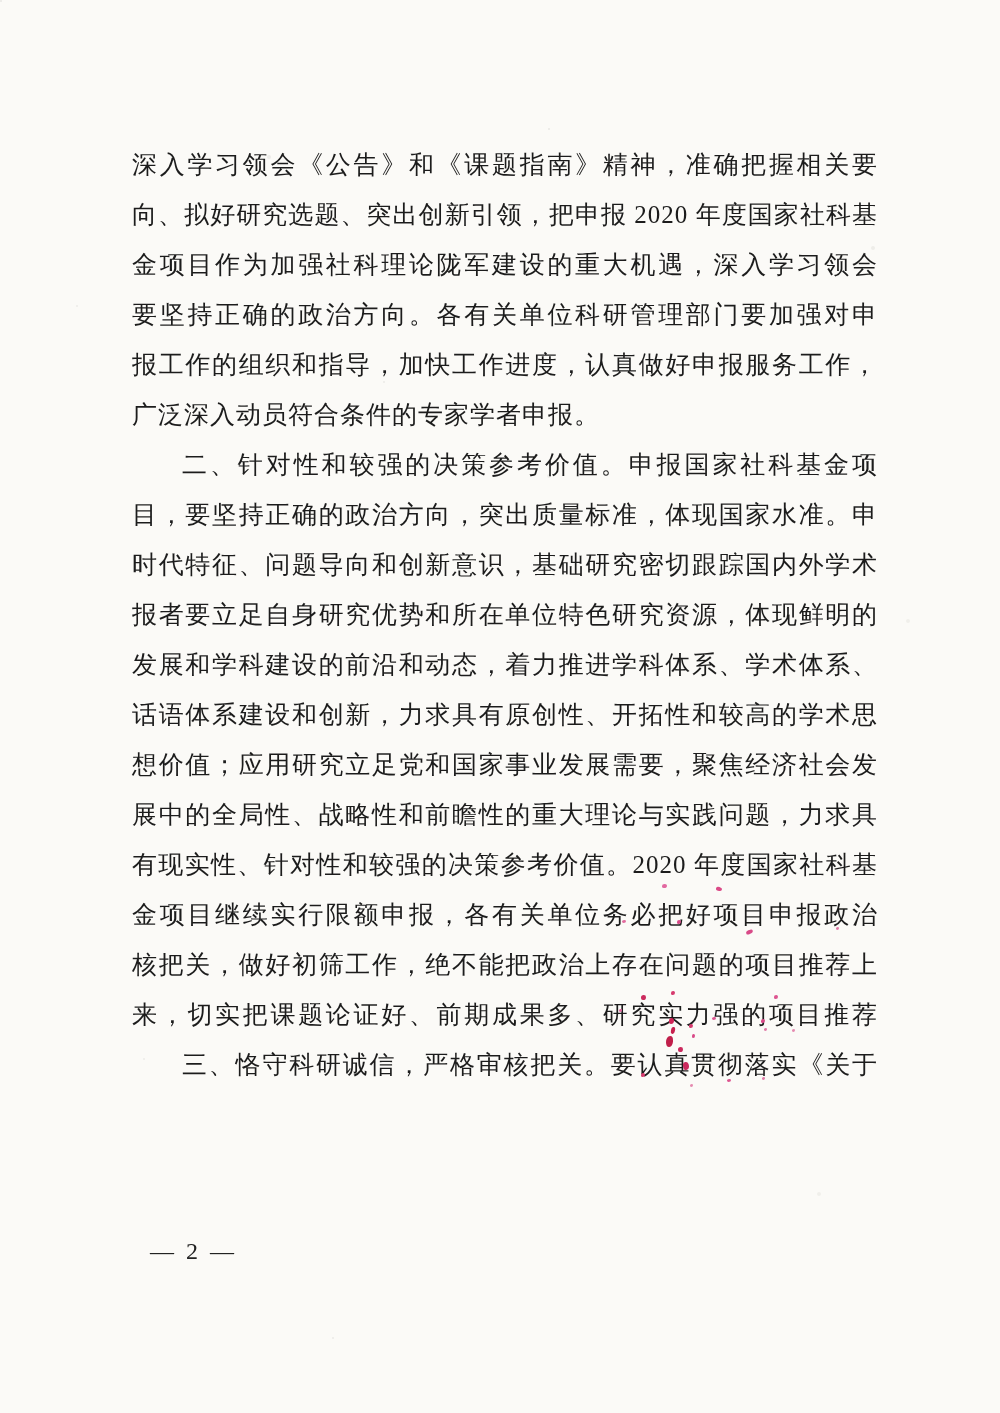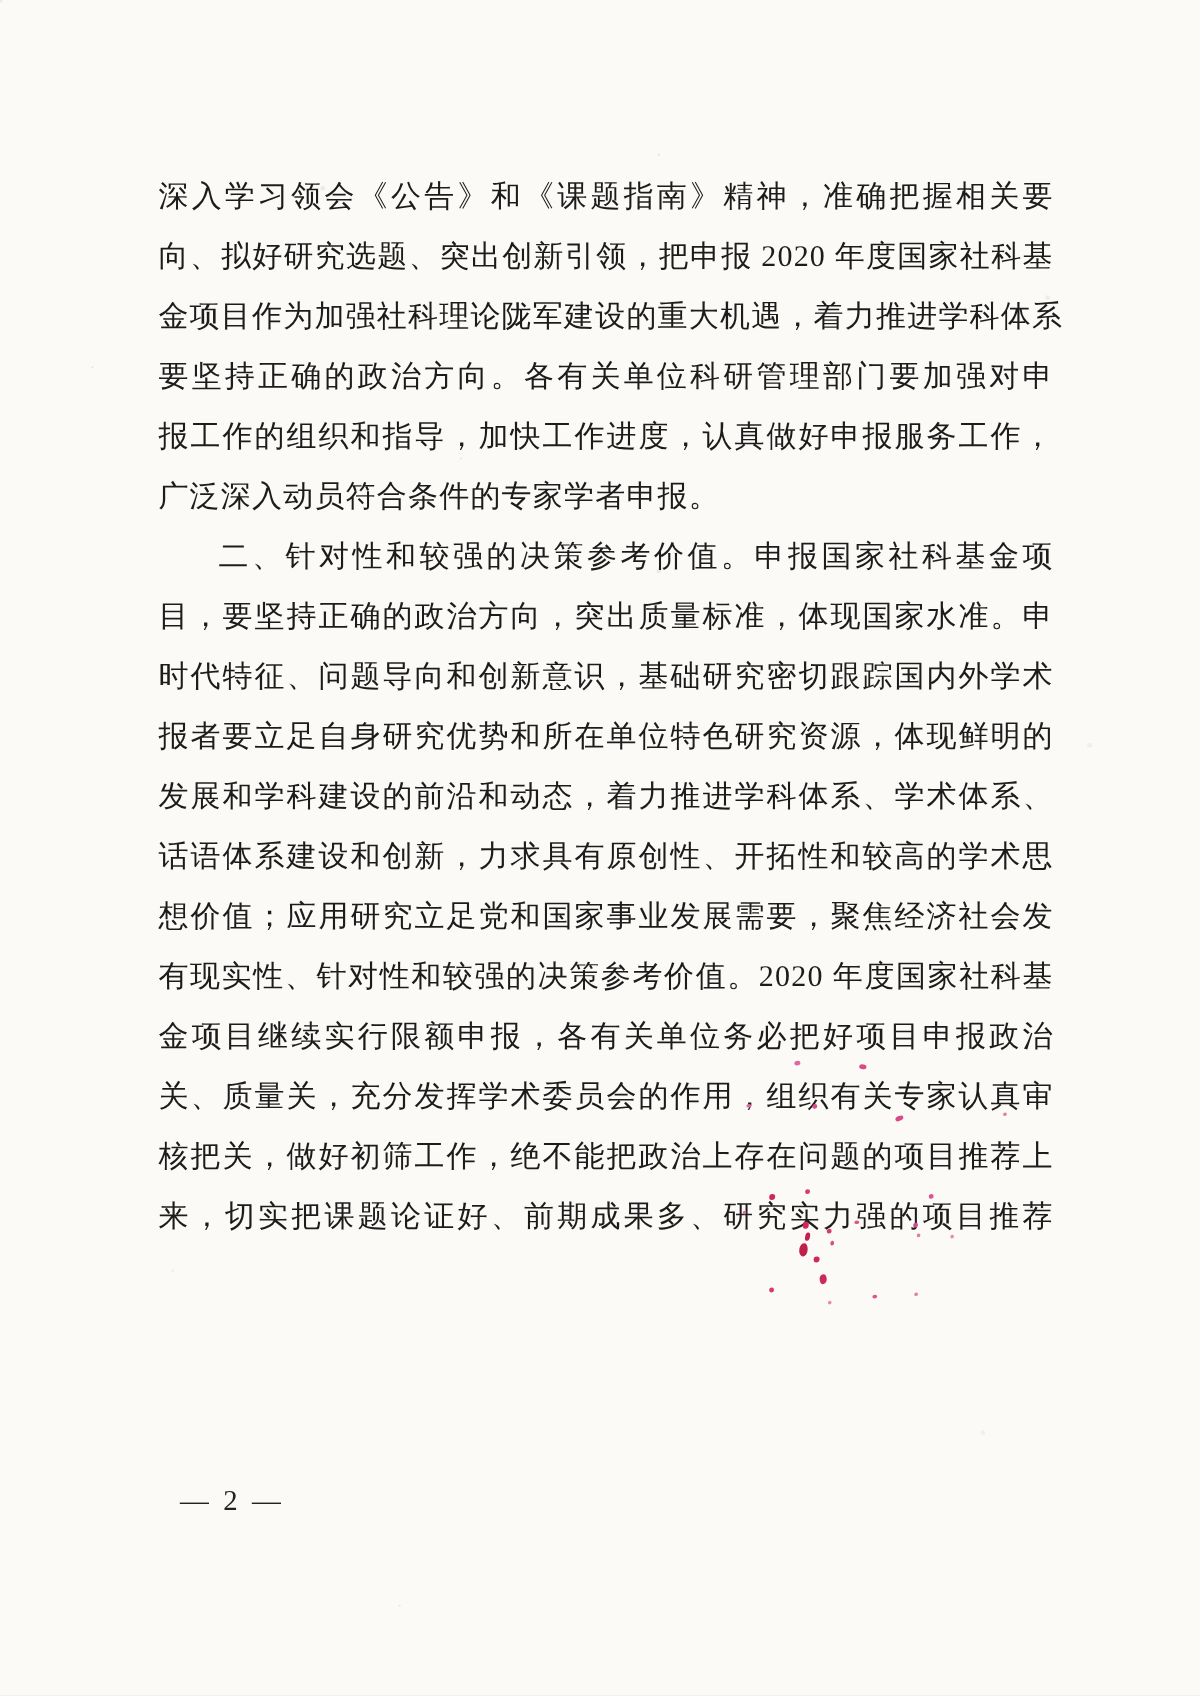--- a/index.html
+++ b/index.html
@@ -74,36 +74,37 @@
 </style>
 </head>
 <body>
 
 <div class="page">
   <span class="noise"></span>
 
   <div class="doc-body">
     <div class="ln">深入学习领会《公告》和《课题指南》精神，准确把握相关要</div>
     <div class="ln">向、拟好研究选题、突出创新引领，把申报 2020 年度国家社科基</div>
-    <div class="ln">金项目作为加强社科理论陇军建设的重大机遇，着力推进学科体系</div>
+    <div class="ln">金项目作为加强社科理论陇军建设的重大机遇，深入学习领会</div>
     <div class="ln">要坚持正确的政治方向。各有关单位科研管理部门要加强对申</div>
     <div class="ln">报工作的组织和指导，加快工作进度，认真做好申报服务工作，</div>
     <div class="ln last">广泛深入动员符合条件的专家学者申报。</div>
     <div class="ln ind">二、针对性和较强的决策参考价值。申报国家社科基金项</div>
     <div class="ln">目，要坚持正确的政治方向，突出质量标准，体现国家水准。申</div>
     <div class="ln">时代特征、问题导向和创新意识，基础研究密切跟踪国内外学术</div>
     <div class="ln">报者要立足自身研究优势和所在单位特色研究资源，体现鲜明的</div>
     <div class="ln">发展和学科建设的前沿和动态，着力推进学科体系、学术体系、</div>
     <div class="ln">话语体系建设和创新，力求具有原创性、开拓性和较高的学术思</div>
     <div class="ln">想价值；应用研究立足党和国家事业发展需要，聚焦经济社会发</div>
+    <div class="ln">展中的全局性、战略性和前瞻性的重大理论与实践问题，力求具</div>
     <div class="ln">有现实性、针对性和较强的决策参考价值。2020 年度国家社科基</div>
     <div class="ln">金项目继续实行限额申报，各有关单位务必把好项目申报政治</div>
-    <div class="ln">关、质量关，充分发挥学术委员会的作用，组织有关专家认真审</div>
     <div class="ln">核把关，做好初筛工作，绝不能把政治上存在问题的项目推荐上</div>
     <div class="ln">来，切实把课题论证好、前期成果多、研究实力强的项目推荐</div>
+    <div class="ln ind">三、恪守科研诚信，严格审核把关。要认真贯彻落实《关于</div>
   </div>
 
   <div class="footer">— 2 —</div>
 
   <div class="ink-stain">
     <span class="sp" style="left:662px;top:884px;width:5px;height:4px;background:#e268a0;"></span>
     <span class="sp" style="left:716px;top:887px;width:6px;height:4px;background:#db4a87;transform:rotate(15deg);"></span>
     <span class="sp" style="left:622px;top:920px;width:4px;height:3px;background:#e26a9e;"></span>
     <span class="sp" style="left:677px;top:920px;width:4px;height:4px;background:#d84a88;"></span>
     <span class="sp" style="left:746px;top:930px;width:7px;height:4px;background:#d84a88;transform:rotate(-20deg);"></span>

